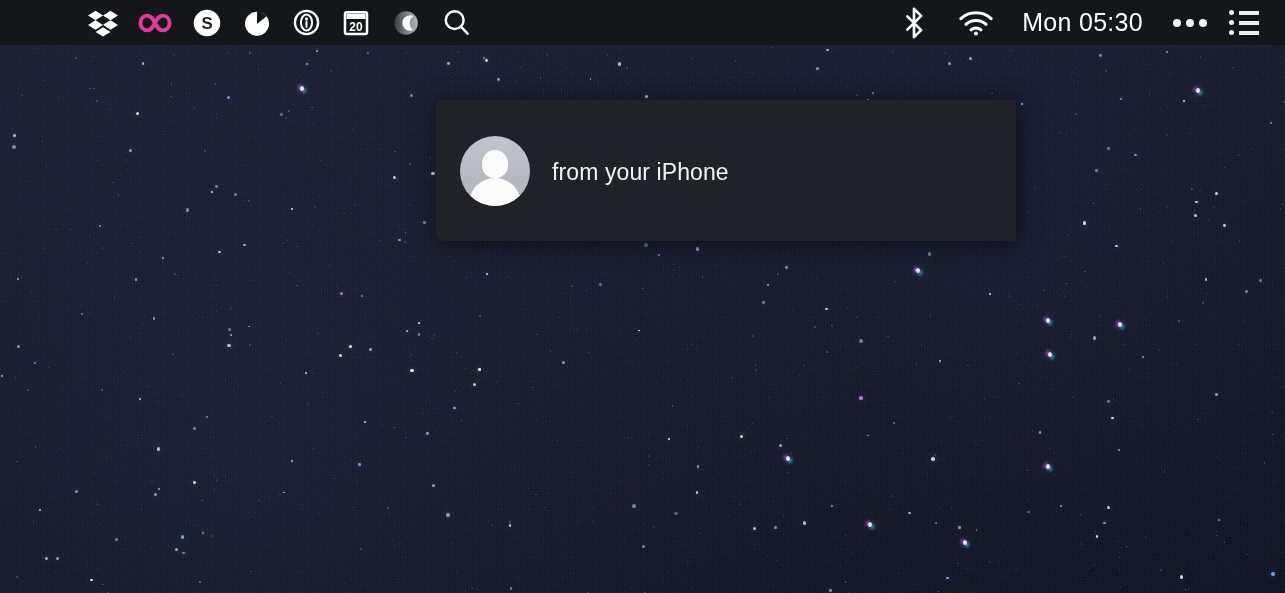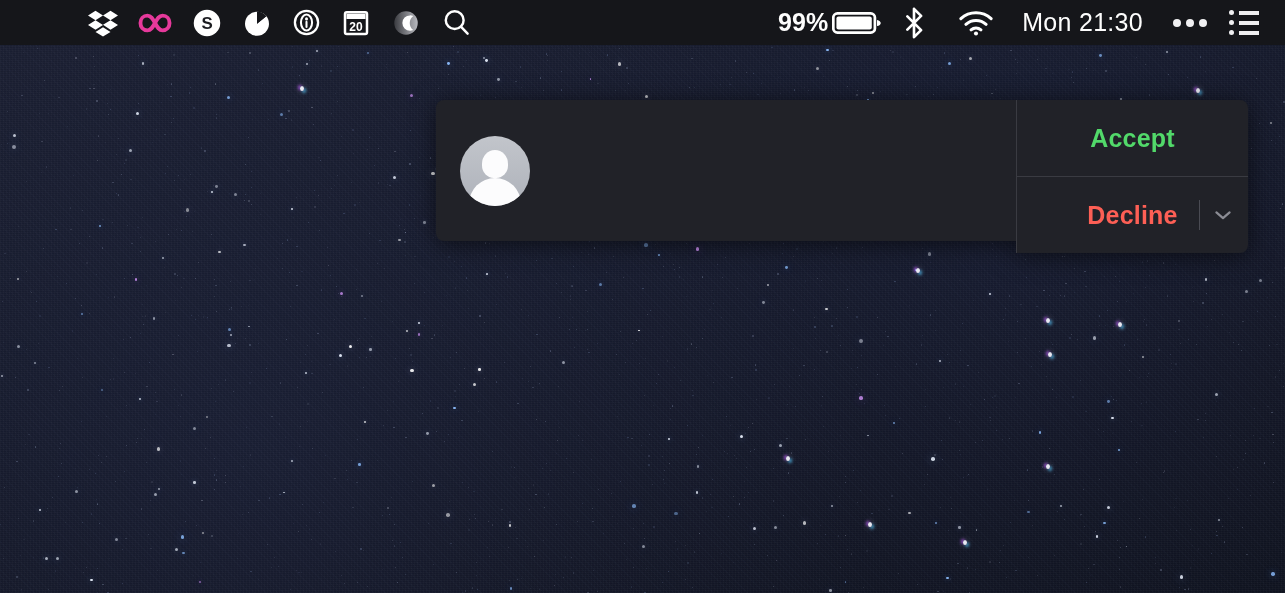--- a/index.html
+++ b/index.html
@@ -1891,45 +1891,37 @@
       <div class="mb-item" title="Spotlight Search">
         <svg class="ic" width="31" height="31" viewBox="0 0 24 24" fill="none" stroke="#ffffff" stroke-width="1.9" stroke-linecap="round">
           <circle cx="10.6" cy="10.2" r="6.9"></circle>
           <path d="M15.6 15.4 L20.6 20.6"></path>
         </svg>
       </div>
     </div>
 
     <div class="mb-right">
 
-      <div class="mb-item" style="padding-right:2px;">
-        <span class="mb-pct">99%</span>
-        <svg class="ic" width="52" height="26" viewBox="0 0 40 20">
-          <rect x="1" y="2.6" width="32" height="14.8" rx="3.2" fill="none" stroke="#ffffff" stroke-width="2.1"></rect>
-          <rect x="3.4" y="5" width="27.2" height="10" rx="1.6" fill="#ffffff"></rect>
-          <path d="M34.6 7.6c1.9.3 2.9 1.4 2.9 2.4s-1 2.1-2.9 2.4z" fill="#ffffff"></path>
-        </svg>
-      </div>
 
       <div class="mb-item" style="padding:0 16px;" title="Bluetooth">
         <svg class="ic" width="24" height="32" viewBox="0 0 18 28" fill="none" stroke="#ffffff" stroke-width="2.3" stroke-linejoin="round" stroke-linecap="round">
           <path d="M9 1.6 L9 26.4 L15.2 20.2 L3.2 8.2 M3.2 19.8 L15.2 7.8 L9 1.6"></path>
         </svg>
       </div>
 
       <div class="mb-item" style="padding:0 16px;" title="Wi-Fi">
         <svg class="ic" width="36" height="28" viewBox="0 0 30 22" fill="none" stroke="#ffffff" stroke-linecap="round">
           <path d="M2.4 7.4a18.6 18.6 0 0 1 25.2 0" stroke-width="2.6"></path>
           <path d="M6.6 12.1a12.6 12.6 0 0 1 16.8 0" stroke-width="2.6"></path>
           <path d="M10.9 16.7a6.4 6.4 0 0 1 8.2 0" stroke-width="2.6"></path>
           <circle cx="15" cy="19.8" r="1.7" fill="#ffffff" stroke="none"></circle>
         </svg>
       </div>
 
-      <div class="mb-clock">Mon 21:30</div>
+      <div class="mb-clock">Mon 05:30</div>
 
       <div class="mb-item" style="padding:0 14px;" title="More">
         <div class="dots3">
             <i></i>
             <i></i>
             <i></i>
           </div>
       </div>
 
       <div class="mb-item" style="padding:0 10px 0 8px;" title="Notification Center">
@@ -1952,34 +1944,19 @@
   </div>
 
   <div id="notif">
 
     <div id="notif-body">
       <div id="avatar">
         <div class="head"></div>
         <div class="body"></div>
       </div>
       <div id="notif-text">
+        <div class="n-sub">from your iPhone</div>
       </div>
     </div>
 
-    <div id="notif-actions">
-
-      <div class="act accept">
-        <span class="act-label">Accept</span>
-      </div>
-
-      <div class="act decline">
-        <span class="act-label">Decline</span>
-        <span class="vsep"></span>
-        <span class="chev">
-          <svg class="ic" width="18" height="12" viewBox="0 0 18 12" fill="none" stroke="#8b8c94" stroke-width="2.2" stroke-linecap="round" stroke-linejoin="round">
-            <path d="M2.4 3.4 L9 9.2 L15.6 3.4"></path>
-          </svg>
-        </span>
-      </div>
-    </div>
   </div>
 
 </div>
 
 </body></html>

